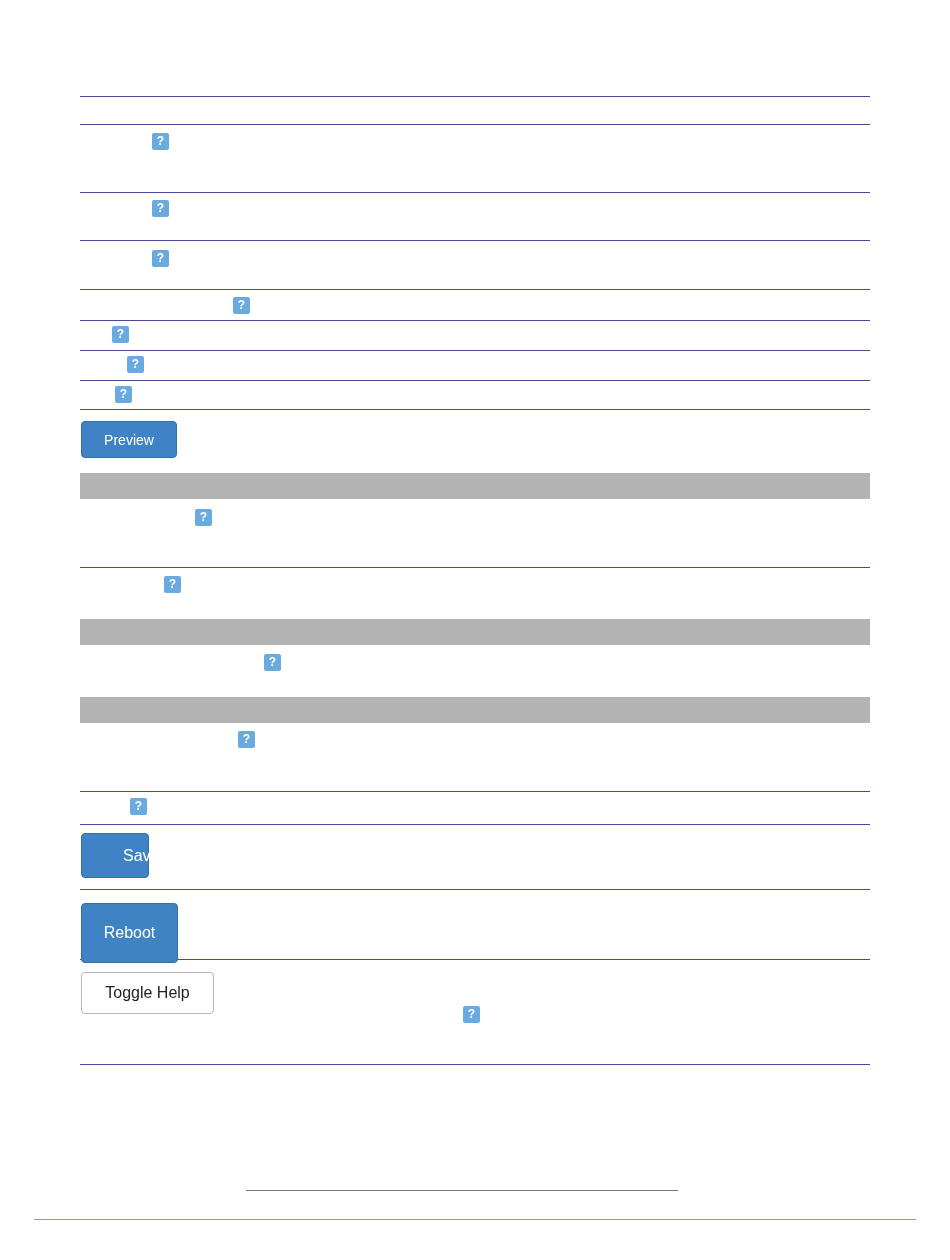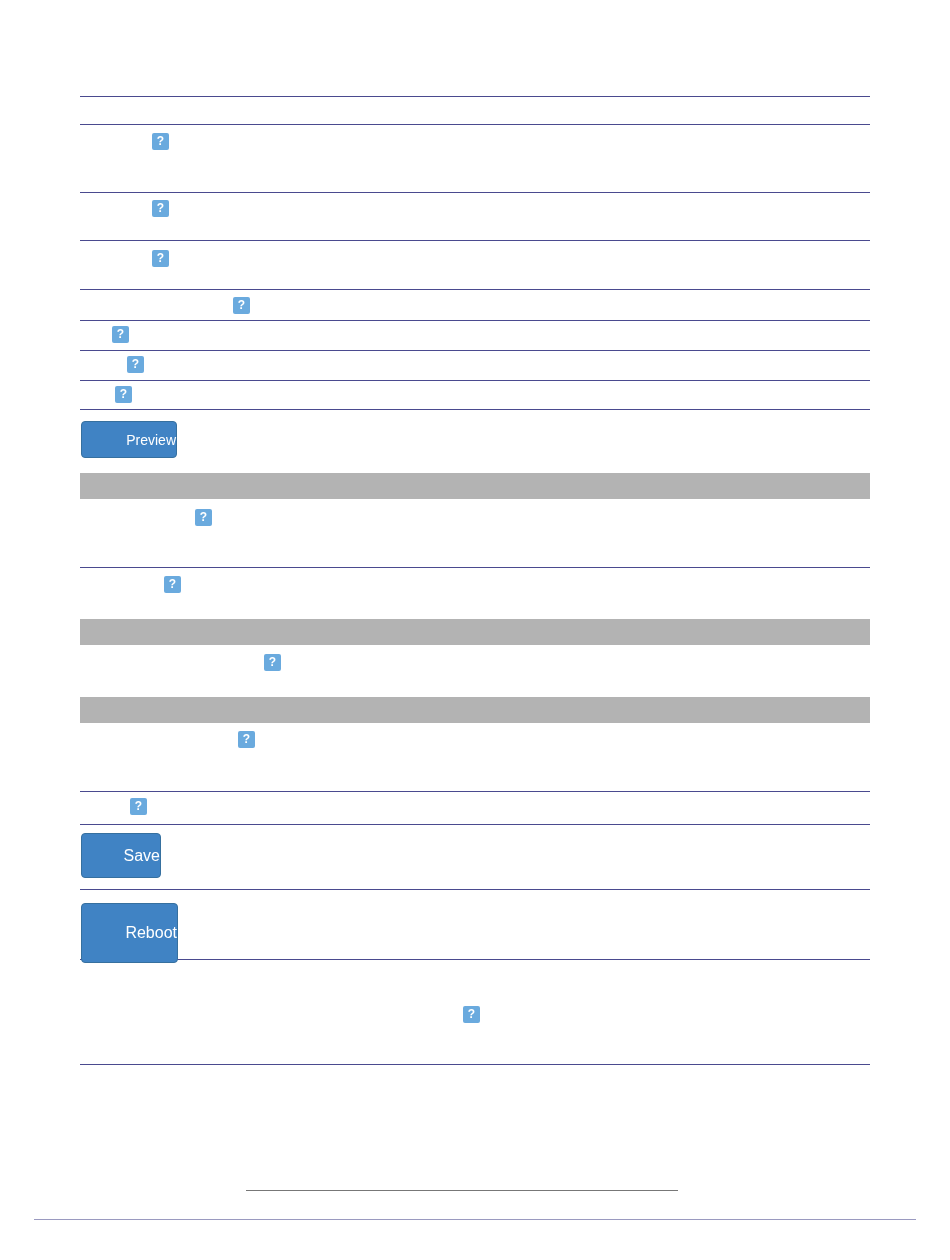--- a/index.html
+++ b/index.html
@@ -61,21 +61,21 @@
 
   
   .btn-blue {
     position: absolute;
     background: #4083c4;
     border: 1px solid #36709f;
     border-radius: 4px;
     color: #ffffff;
     font-family: "Liberation Sans", sans-serif;
     font-size: 16px;
-    text-align: right;
+    text-align: center;
     cursor: pointer;
     padding: 0;
   }
   .btn-blue.small {
     font-size: 14px;
   }
 
   
   .btn-white {
     position: absolute;
@@ -140,21 +140,22 @@
   <div class="ph" style="left:115px; top:386px;">?</div>
   <div class="ph" style="left:195px; top:509px;">?</div>
   <div class="ph" style="left:164px; top:576px;">?</div>
   <div class="ph" style="left:264px; top:654px;">?</div>
   <div class="ph" style="left:238px; top:731px;">?</div>
   <div class="ph" style="left:130px; top:798px;">?</div>
   <div class="ph" style="left:463px; top:1006px;">?</div>
 
   <button class="btn-blue small" style="left:81px; top:421px; width:96px; height:37px;">Preview</button>
 
-  <button class="btn-blue" style="left:81px; top:833px; width:80px; height:45px;padding-left:41px;">Save</button>
+  <button class="btn-blue" style="left:81px; top:833px; width:68px; height:45px;padding-left:41px;">Save</button>
 
   <button class="btn-blue" style="left:81px; top:903px; width:97px; height:60px;">Reboot</button>
 
+  <button class="btn-white" style="left:81px; top:972px; width:133px; height:42px;">Toggle Help</button>
 
   <div class="footer-rule" style="top:1190px;"></div>
   <div class="page-bottom-rule" style="top:1219px;"></div>
 
 </div>
 
 </body></html>

